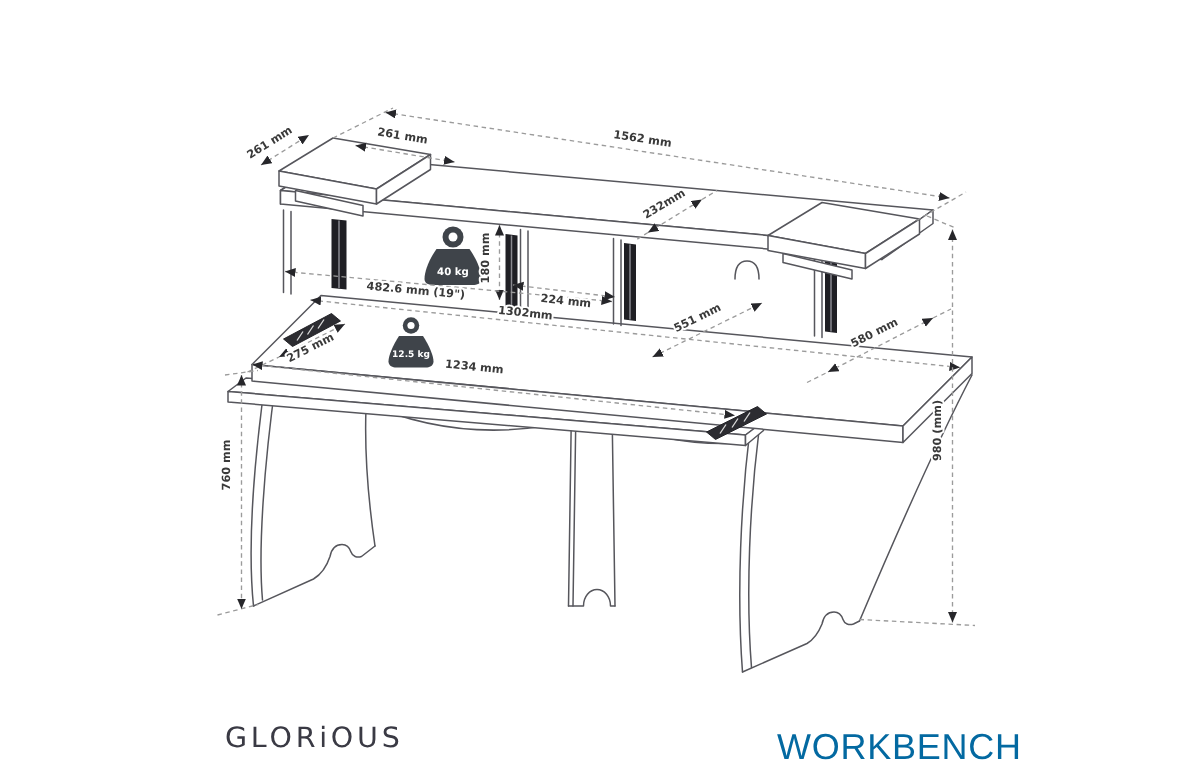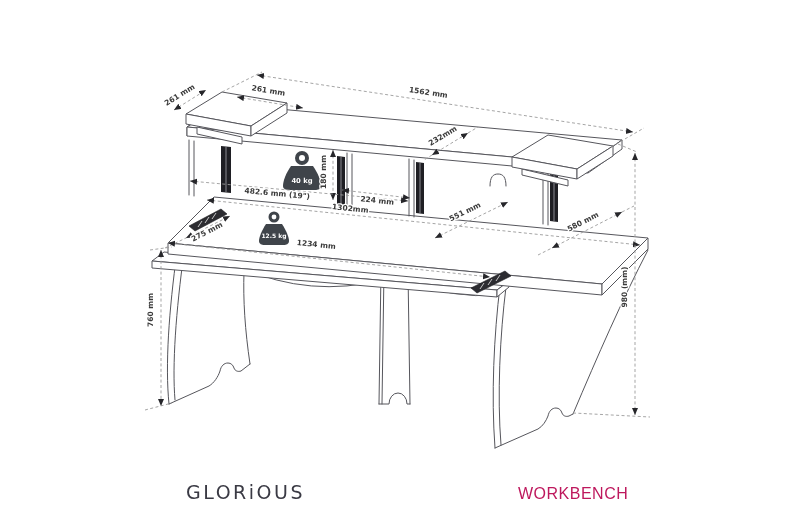--- a/index.html
+++ b/index.html
@@ -16,23 +16,23 @@
   
   .dl{stroke:#9b9b9b;stroke-width:0.9;stroke-dasharray:3 2.4;fill:none;}
   .arr2{marker-start:url(#arw);marker-end:url(#arw);}
   .dim{font:700 7.5px "DejaVu Sans",sans-serif;fill:#3a3a3a;text-anchor:middle;
        paint-order:stroke;stroke:#ffffff;stroke-width:2.6px;stroke-linejoin:round;}
   .wbody{fill:#3f444a;stroke:none;}
   .wlabel{font:700 6.8px "DejaVu Sans",sans-serif;fill:#ffffff;text-anchor:middle;stroke:none;}
   .wlabel.small{font-size:6px;}
   
   .brand{position:absolute;left:150px;top:481px;font-size:19px;letter-spacing:2.5px;
-         color:#3a3a44;font-weight:400;transform:scaleY(0.98);margin-left:36px;}
-  .product{position:absolute;left:518px;top:485px;font-size:16px;letter-spacing:0.5px;
-         color:#be185d;font-weight:400;font-family:"Liberation Sans",sans-serif;}
+         color:#3a3a44;font-weight:400;transform:scaleY(0.98);}
+  .product{position:absolute;left:518px;top:485px;font-size:24px;letter-spacing:0.5px;
+         color:#0369a1;font-weight:400;font-family:"Liberation Sans",sans-serif;}
 </style>
 </head>
 <body>
 
 <div class="stage">
 <svg width="800" height="520" viewBox="0 0 800 520">
   <defs>
     <marker id="arw" orient="auto-start-reverse" markerWidth="9" markerHeight="8" refX="7" refY="3" markerUnits="userSpaceOnUse">
       <path d="M0,0 L7,3 L0,6 Z" fill="#26262a"></path>
     </marker>

